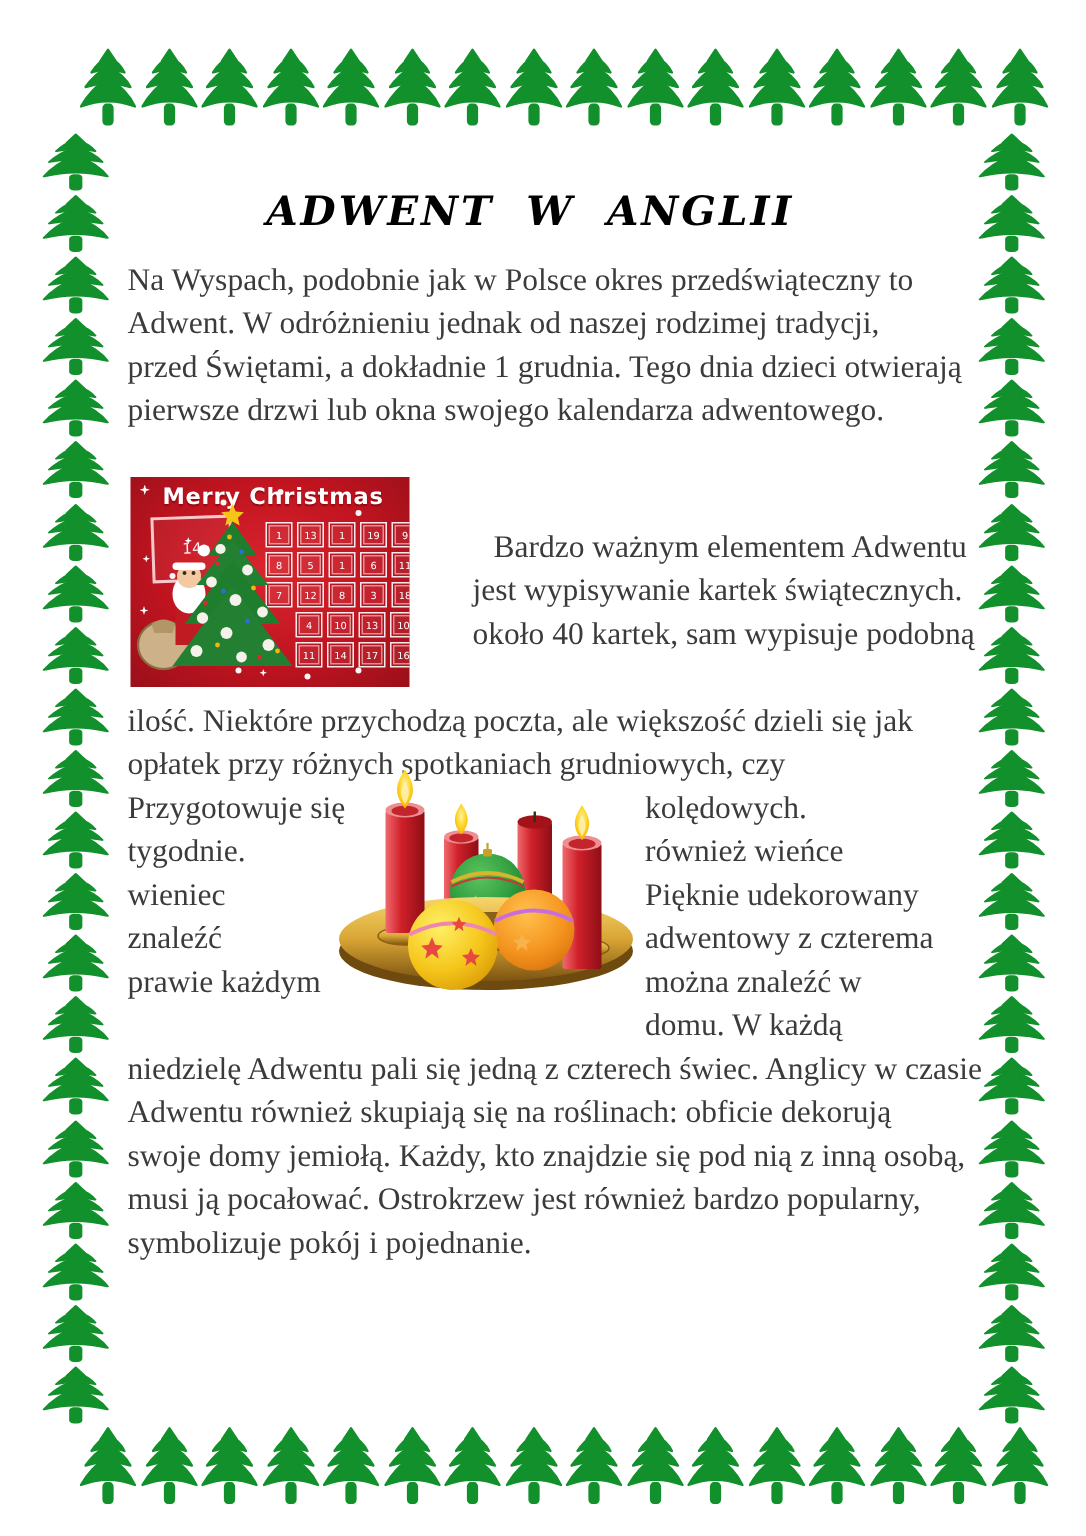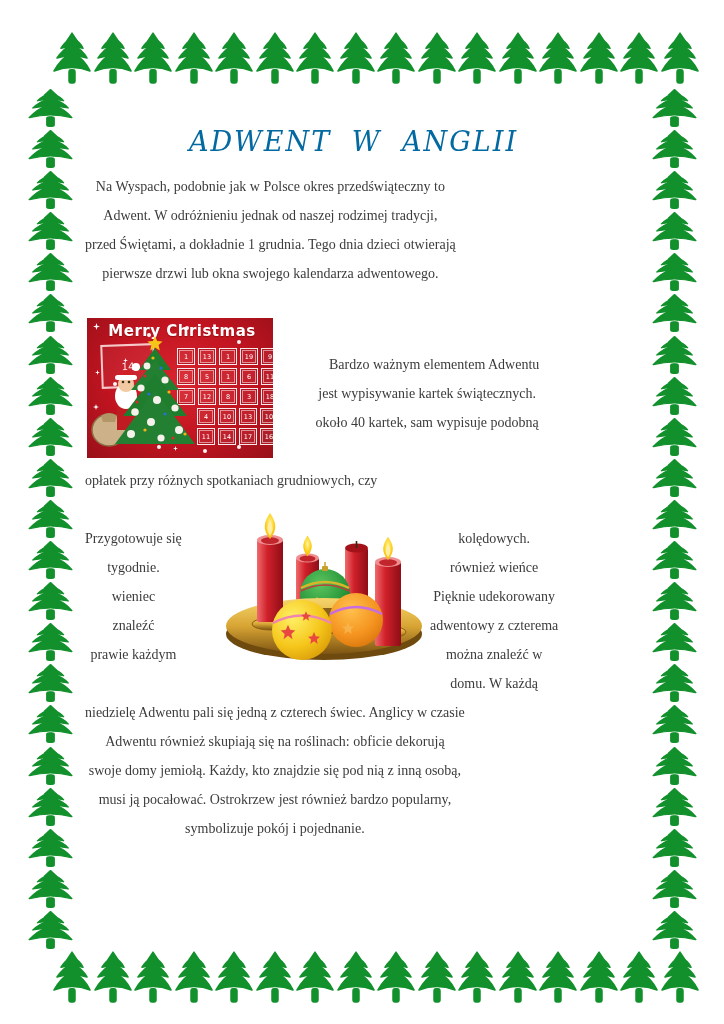--- a/index.html
+++ b/index.html
@@ -12,23 +12,23 @@
   .border-top{top:31px;}
   .border-bottom{top:950px;}
   .border-top .tree,.border-bottom .tree{width:40px;height:54px;}
   .border-left,.border-right{position:absolute;top:88px;height:862px;width:48px;
         display:flex;flex-direction:column;justify-content:space-between;}
   .border-left{left:27px;}
   .border-right{left:651px;}
   .border-left .tree,.border-right .tree{width:47px;height:40px;}
   
   .title{position:absolute;top:126px;left:0;right:17px;text-align:center;
-        font-family:"DejaVu Serif",serif;font-style:italic;font-weight:normal;
-        font-size:27px;letter-spacing:2px;word-spacing:10px;color:#0369a1;}
-  .tblock{position:absolute;font-size:14px;line-height:29px;white-space:nowrap;text-align:center;}
+        font-family:"DejaVu Serif",serif;font-style:italic;font-weight:bold;
+        font-size:27px;letter-spacing:2px;word-spacing:10px;color:#000000;}
+  .tblock{position:absolute;font-size:21px;line-height:29px;white-space:nowrap;}
   #para1{left:85px;top:172px;}
   #para2side{left:315px;top:350px;}
   #para2side .line:first-child{padding-left:14px;}
   #fulla{left:85px;top:466px;}
   #wreath-left{left:85px;top:524px;}
   #wreath-right{left:430px;top:524px;}
   #fullb{left:85px;top:698px;}
   
   .adv-cal{position:absolute;left:87px;top:318px;width:186px;height:140px;
         background:radial-gradient(ellipse at 50% 45%, #d9252f 0%, #c01420 55%, #991019 100%);
@@ -418,20 +418,21 @@
       <span class="cal-star" style="left: 36px; top: 40px; width: 5px; height: 5px;"></span>
     </div>
 
   <div class="tblock" id="para2side">
     <div class="line">Bardzo ważnym elementem Adwentu</div>
     <div class="line">jest wypisywanie kartek świątecznych.</div>
     <div class="line">około 40 kartek, sam wypisuje podobną</div>
   </div>
 
   <div class="tblock" id="fulla">
+    <div class="line">ilość. Niektóre przychodzą poczta, ale większość dzieli się jak</div>
     <div class="line">opłatek przy różnych spotkaniach grudniowych, czy</div>
   </div>
 
   <div class="tblock" id="wreath-left">
     <div class="line">Przygotowuje się</div>
     <div class="line">tygodnie.</div>
     <div class="line">wieniec</div>
     <div class="line">znaleźć</div>
     <div class="line">prawie każdym</div>
   </div>

